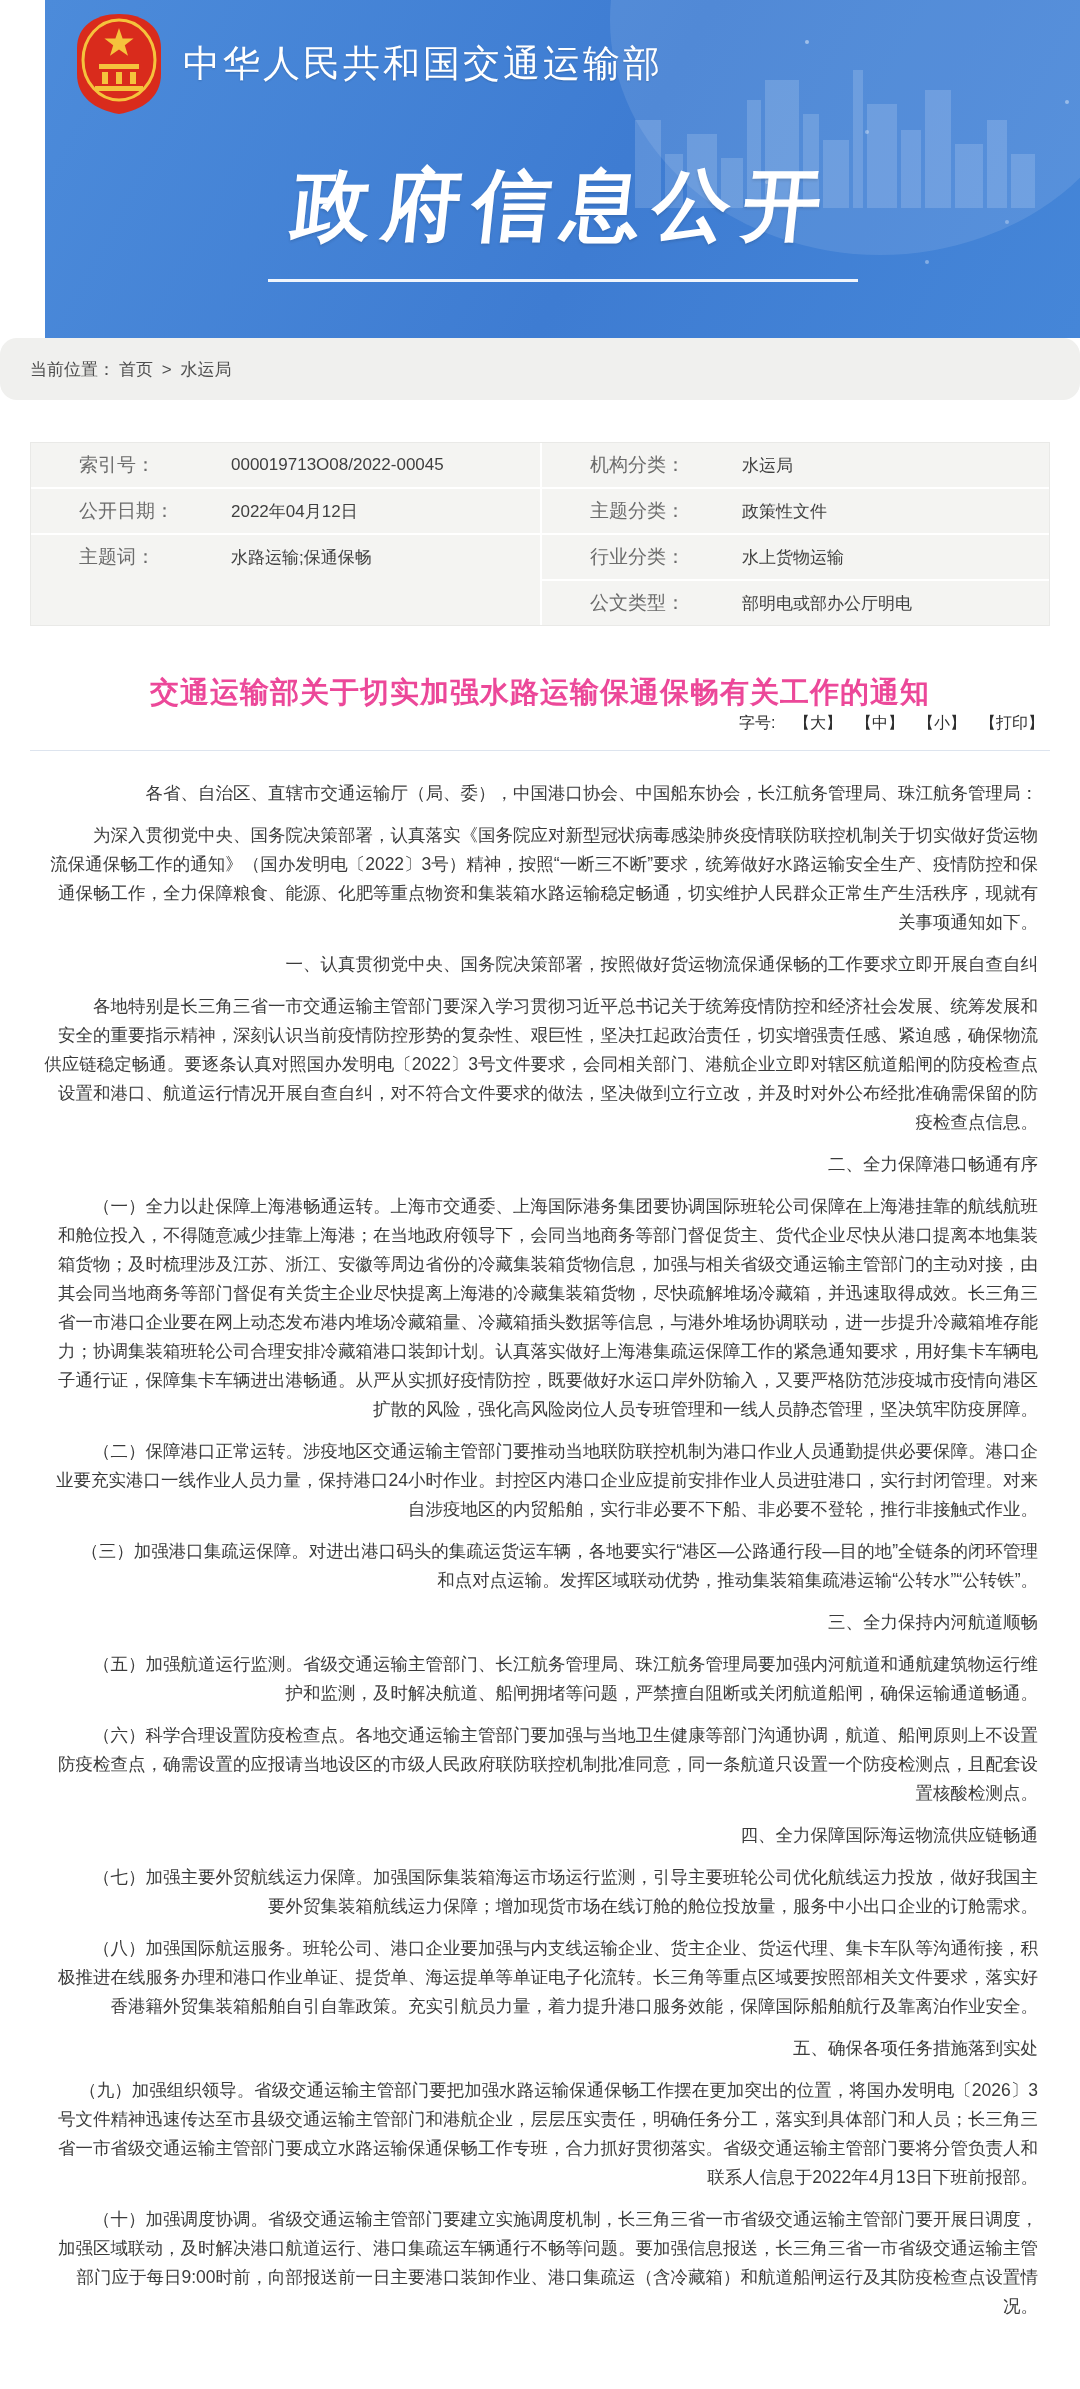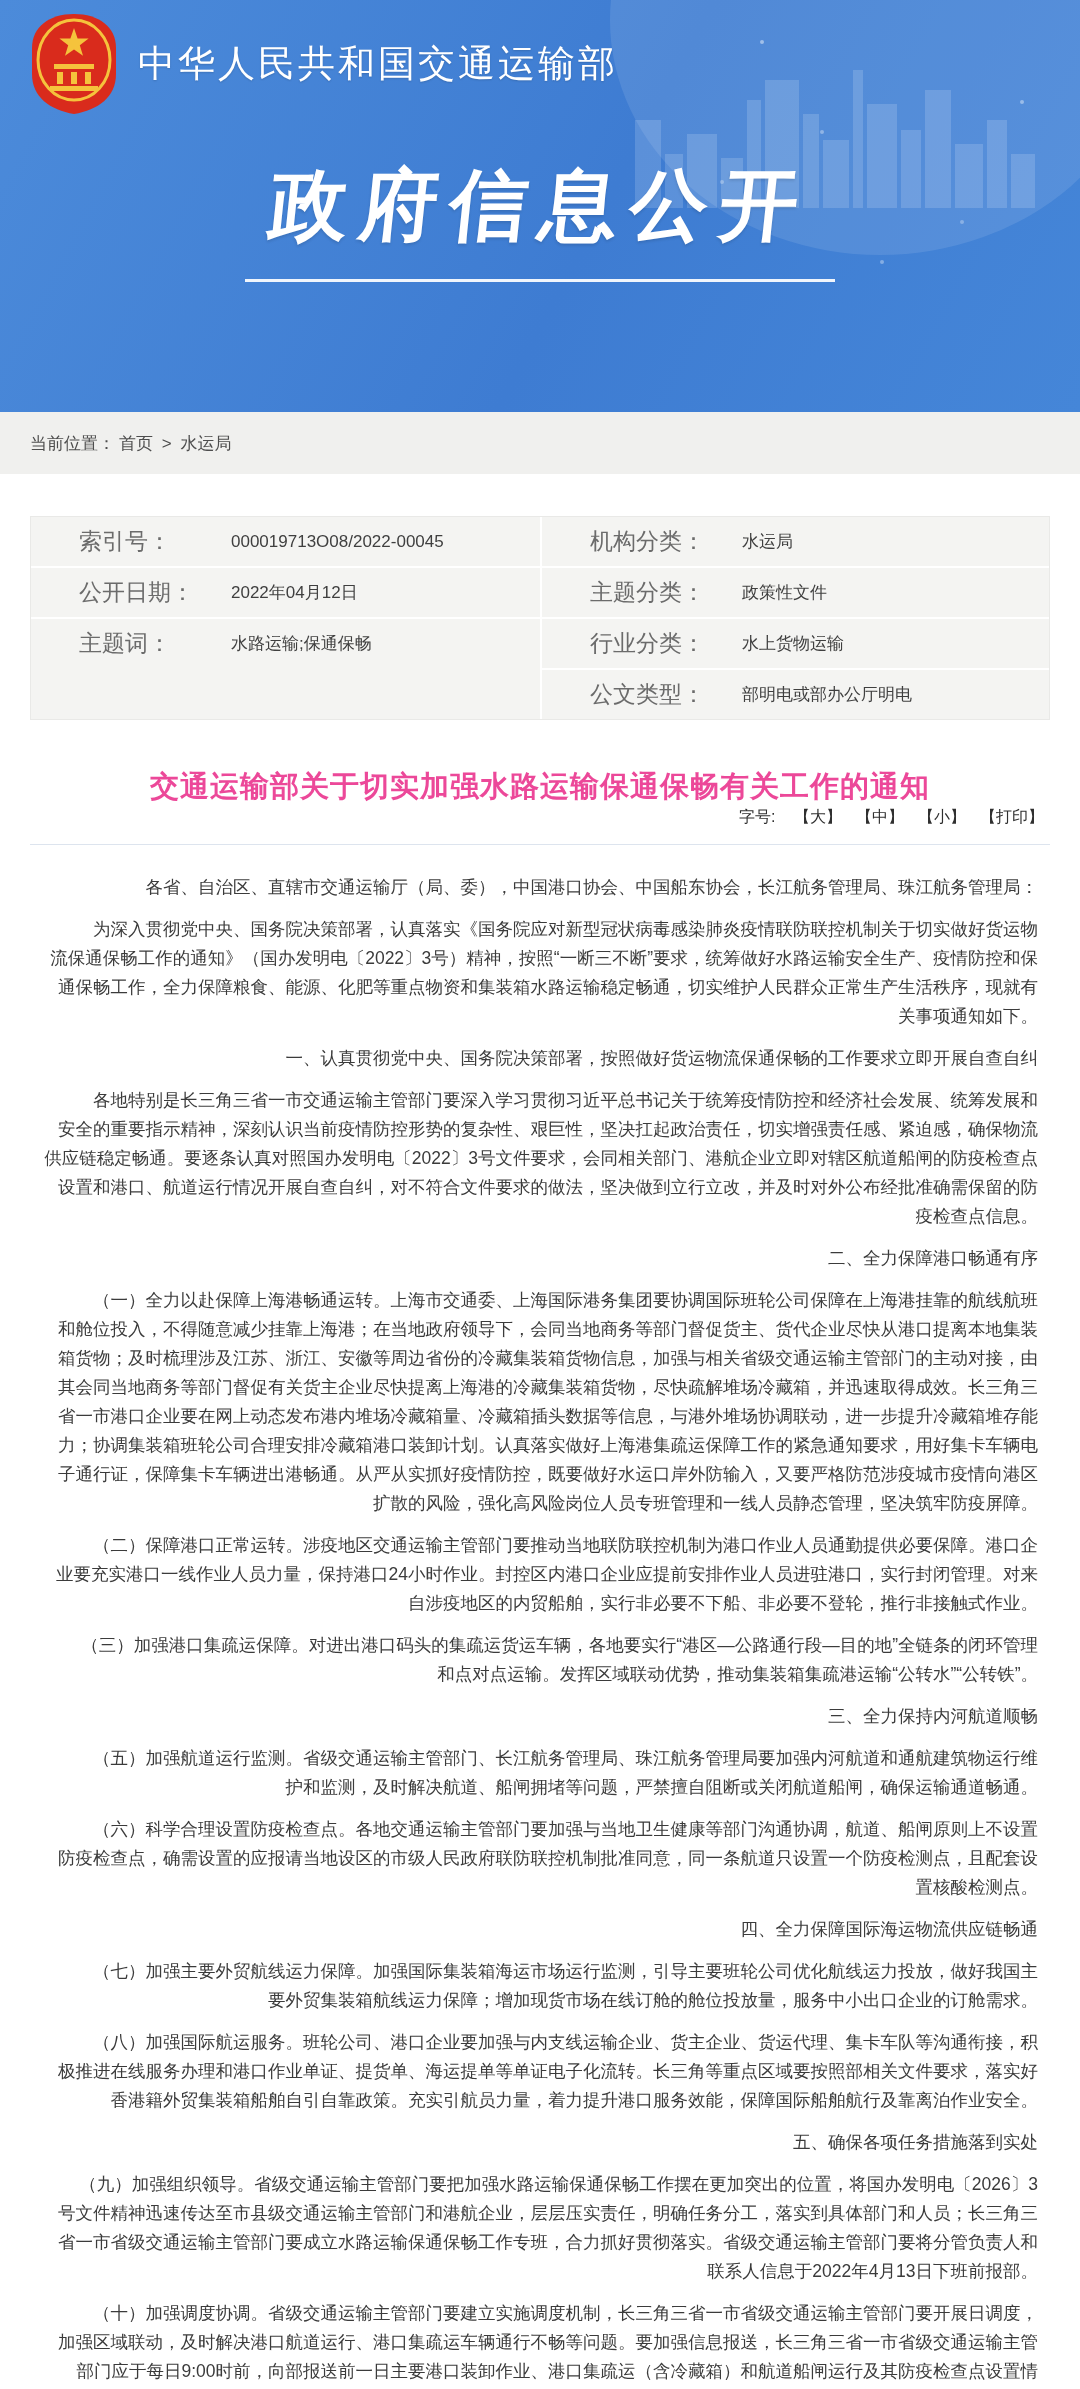--- a/index.html
+++ b/index.html
@@ -3,22 +3,23 @@
 <meta charset="utf-8">
 <style>
   html,body { margin:0; padding:0; background:#ffffff; }
   .page {
     position:relative; width:1080px; min-height:2389px; margin:0 auto;
     background:#ffffff; font-family:"Liberation Sans","DejaVu Sans",sans-serif;
     color:#3b3b3b; overflow:hidden;
   }
   
   .banner {
-    position:relative; height:412px; overflow:hidden;
+    position:relative; height:338px; overflow:hidden;
     background:linear-gradient(118deg,#4c8bda 0%,#3e7cd2 55%,#4586d8 100%);
+    margin-left:45px;
   }
   .halo {
     position:absolute; right:-70px; top:-215px; width:540px; height:470px;
     border-radius:50%; background:rgba(255,255,255,0.10);
   }
   .skyline { position:absolute; right:45px; top:58px; opacity:.9; }
   .banner-dots {
     position:absolute; left:760px; top:40px; width:4px; height:4px; border-radius:50%;
     background:rgba(255,255,255,0.45);
     box-shadow: 120px 220px 0 rgba(255,255,255,.35), 260px 60px 0 rgba(255,255,255,.4),
@@ -29,33 +30,33 @@
   .site-name { color:#fff; font-size:37px; letter-spacing:3px; font-weight:500; text-shadow:0 1px 2px rgba(0,0,0,.15); }
   .page-title-wrap { position:relative; text-align:center; margin-top:38px; }
   .page-title {
     display:inline-block; color:#fff; font-size:78px; font-weight:bold;
     letter-spacing:12px; transform:skewX(-6deg); text-shadow:0 2px 3px rgba(0,0,0,.12);
   }
   .title-underline { width:590px; height:3px; margin:20px auto 0; background:rgba(255,255,255,0.92); }
   
   .breadcrumb {
     height:62px; background:#f0f0ee; display:flex; align-items:center;
-    padding-left:30px; font-size:17px; color:#4d4d4d;
+    padding-left:30px; font-size:17px; color:#4d4d4d;border-radius:17px;
   }
   .crumb-link { color:#4d4d4d; text-decoration:none; margin:0 4px; cursor:pointer; }
   
   .content { padding:0 30px; }
   .meta {
     margin-top:42px; display:grid; grid-template-columns:1fr 1fr;
     background:#f4f4f2; border:1px solid #e9e9e7;
   }
   .meta-col-right { border-left:2px solid #ffffff; }
   .meta-row { display:flex; align-items:center; padding:9px 0; border-bottom:2px solid #ffffff; }
   .meta-col .meta-row:last-child { border-bottom:none; }
-  .meta-label { width:152px; margin-left:48px; color:#6b6b6b; font-size:23px; flex-shrink:0; }
+  .meta-label { width:152px; margin-left:48px; color:#6b6b6b; font-size:19px; flex-shrink:0; }
   .meta-value { color:#3f3f3f; font-size:17px; }
   .doc-title {
     margin:46px 10px 0; text-align:center; color:#ec4899;
     font-size:29px; font-weight:bold; letter-spacing:1px; line-height:1.4;
   }
   .font-bar { text-align:right; font-size:16px; color:#2f2f2f; padding-right:6px; }
   .font-option { color:#2f2f2f; text-decoration:none; margin-left:14px; cursor:pointer; }
   .divider { border:none; border-top:1px solid #dde4ee; margin:16px 0 0; }
   .doc-body { margin-top:28px; font-size:17.5px; line-height:29px; color:#3b3b3b; }
   .doc-p { margin:0 12px 13px; text-indent:2em;text-align:right; }

